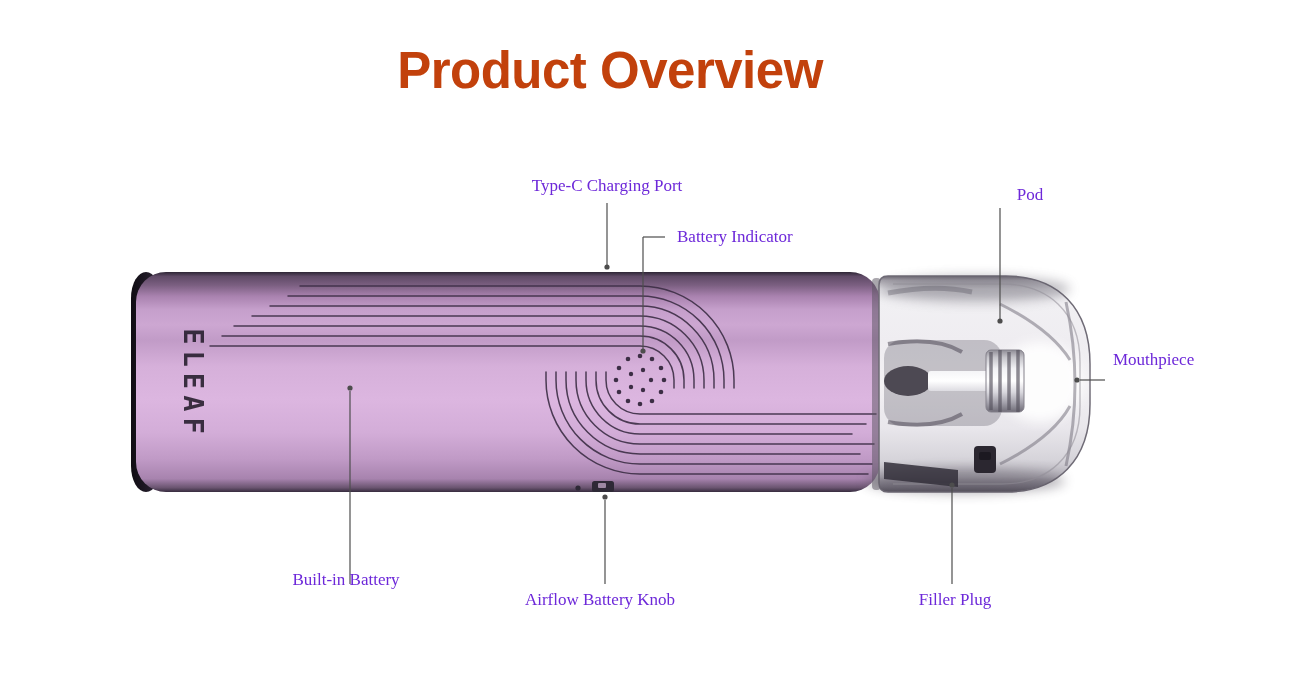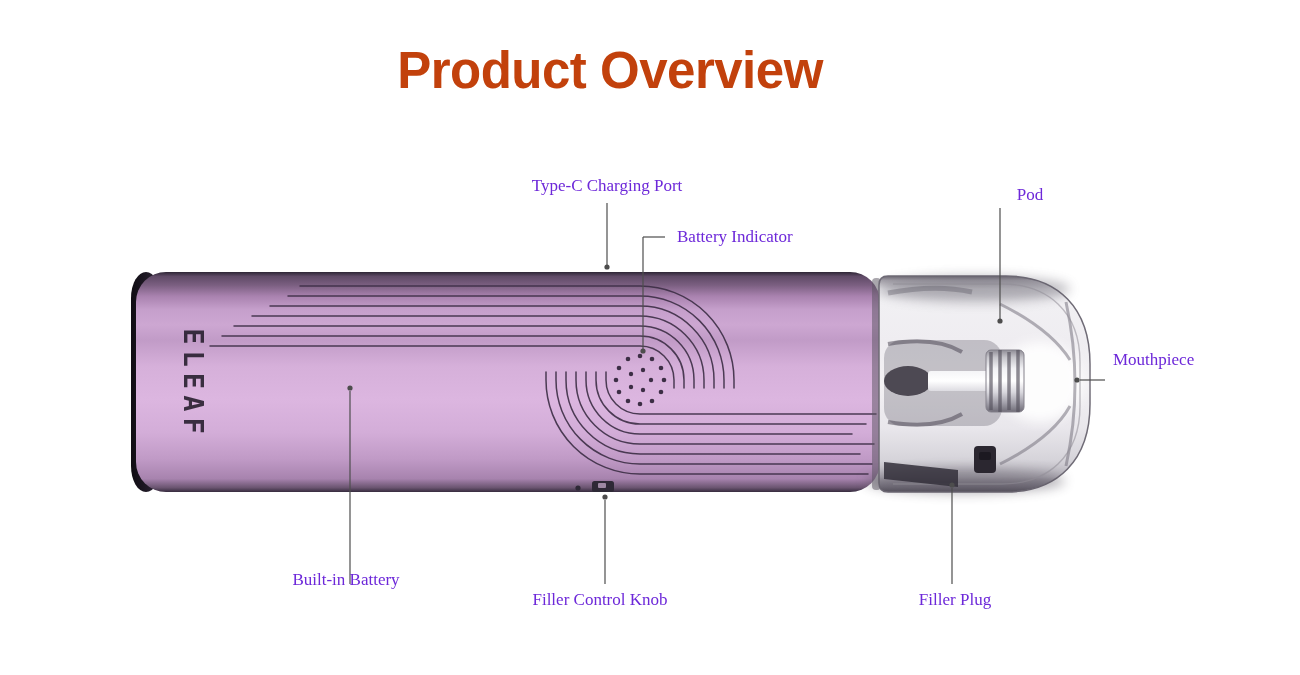--- a/index.html
+++ b/index.html
@@ -205,15 +205,15 @@
   </svg>
 
   <div class="eleaf-logo">ELEAF</div>
 
   <div class="title">Product Overview</div>
   <div class="lbl lbl-typec">Type-C Charging Port</div>
   <div class="lbl lbl-batt">Battery Indicator</div>
   <div class="lbl lbl-pod">Pod</div>
   <div class="lbl lbl-mouth">Mouthpiece</div>
   <div class="lbl lbl-builtin">Built-in Battery</div>
-  <div class="lbl lbl-airflow">Filler Control Knob</div>
+  <div class="lbl lbl-airflow">Airflow Battery Knob</div>
   <div class="lbl lbl-filler">Filler Plug</div>
 </div>
 
 </body></html>

